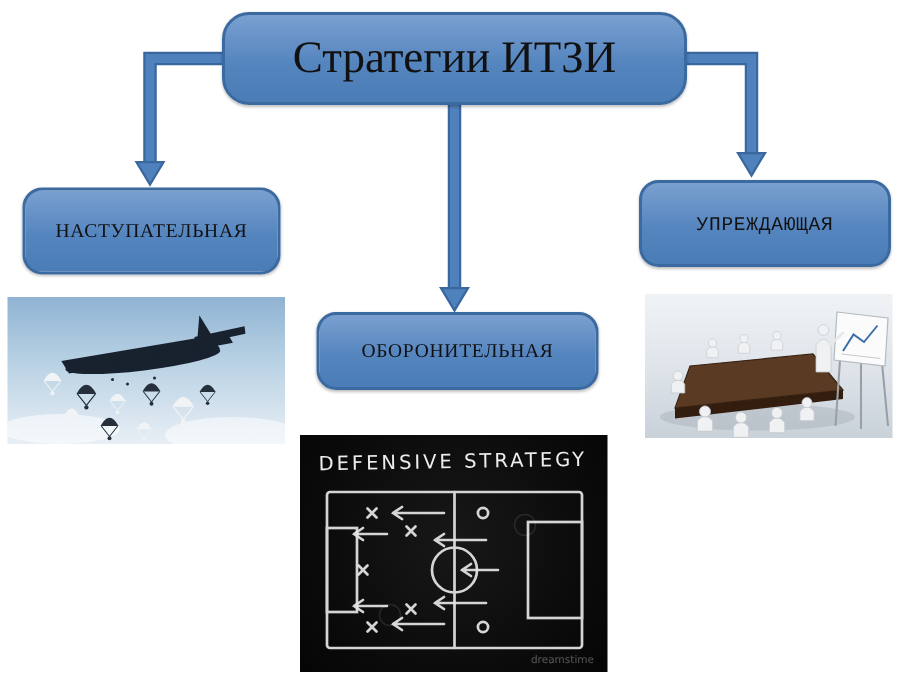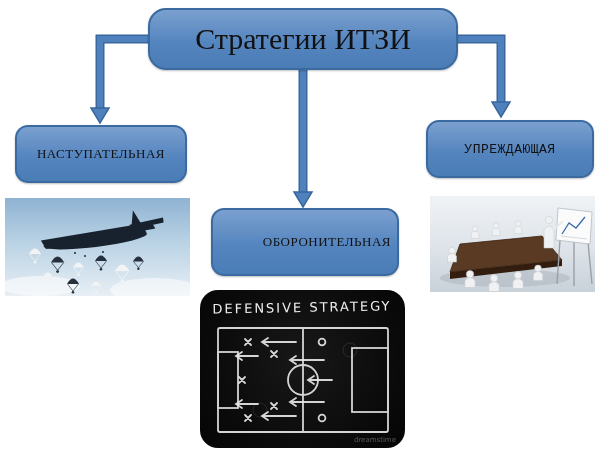--- a/index.html
+++ b/index.html
@@ -6,28 +6,28 @@
   .slide{position:relative;width:600px;height:450px;background:#ffffff;overflow:hidden;
          font-family:"Liberation Serif","DejaVu Serif",serif;}
   .connectors{position:absolute;left:0;top:0;width:600px;height:450px;z-index:1;}
   .box{position:absolute;z-index:3;display:flex;align-items:center;justify-content:center;
        background:linear-gradient(180deg,var(--box-fill-top,#7aa0cf) 0%,var(--box-fill,#5585bf) 55%,#4a7cb5 100%);
        border:2px solid var(--box-border,#3a6aa0);box-sizing:border-box;
        box-shadow:0 1px 2px rgba(0,0,0,0.25);color:var(--label-text,#111);}
   .box-title{left:148px;top:8px;width:310px;height:62px;border-radius:18px;font-size:30px;}
   .box-node{border-radius:13px;font-size:13px;letter-spacing:.5px;text-align:center;padding:0 6px;}
   .box-offensive{left:15px;top:125px;width:172px;height:58px;}
-  .box-defensive{left:211px;top:208px;width:188px;height:68px;justify-content:flex-end;}
+  .box-defensive{left:211px;top:208px;width:188px;height:52px;}
   .box-preemptive{left:426px;top:120px;width:168px;height:58px;font-family:Liberation Mono, monospace;}
   .photo{position:absolute;z-index:2;overflow:hidden;}
   .photo svg{display:block;width:100%;height:100%;}
   .photo-offensive{left:5px;top:198px;width:185px;height:98px;
        background:linear-gradient(180deg,#8fb3d3 0%,#b9d2e4 45%,#e8eff5 100%);}
   .photo-defensive{left:200px;top:290px;width:205px;height:158px;
-       background:radial-gradient(circle at 50% 45%,#181818 0%,#0a0a0a 70%,#050505 100%);border-radius:18px;}
+       background:radial-gradient(circle at 50% 45%,#181818 0%,#0a0a0a 70%,#050505 100%);}
   .photo-preemptive{left:430px;top:196px;width:165px;height:96px;
        background:linear-gradient(180deg,#f0f3f6 0%,#dde3e9 55%,#c9d1d9 100%);}
   .chalk{stroke:#e6e6e6;stroke-width:1.8;fill:none;stroke-linecap:round;opacity:.92;}
   .chute-dark{color:#26303d;}
   .chute-light{color:#f2f3f4;}
 </style>
 </head>
 <body>
 
 <div class="slide">

